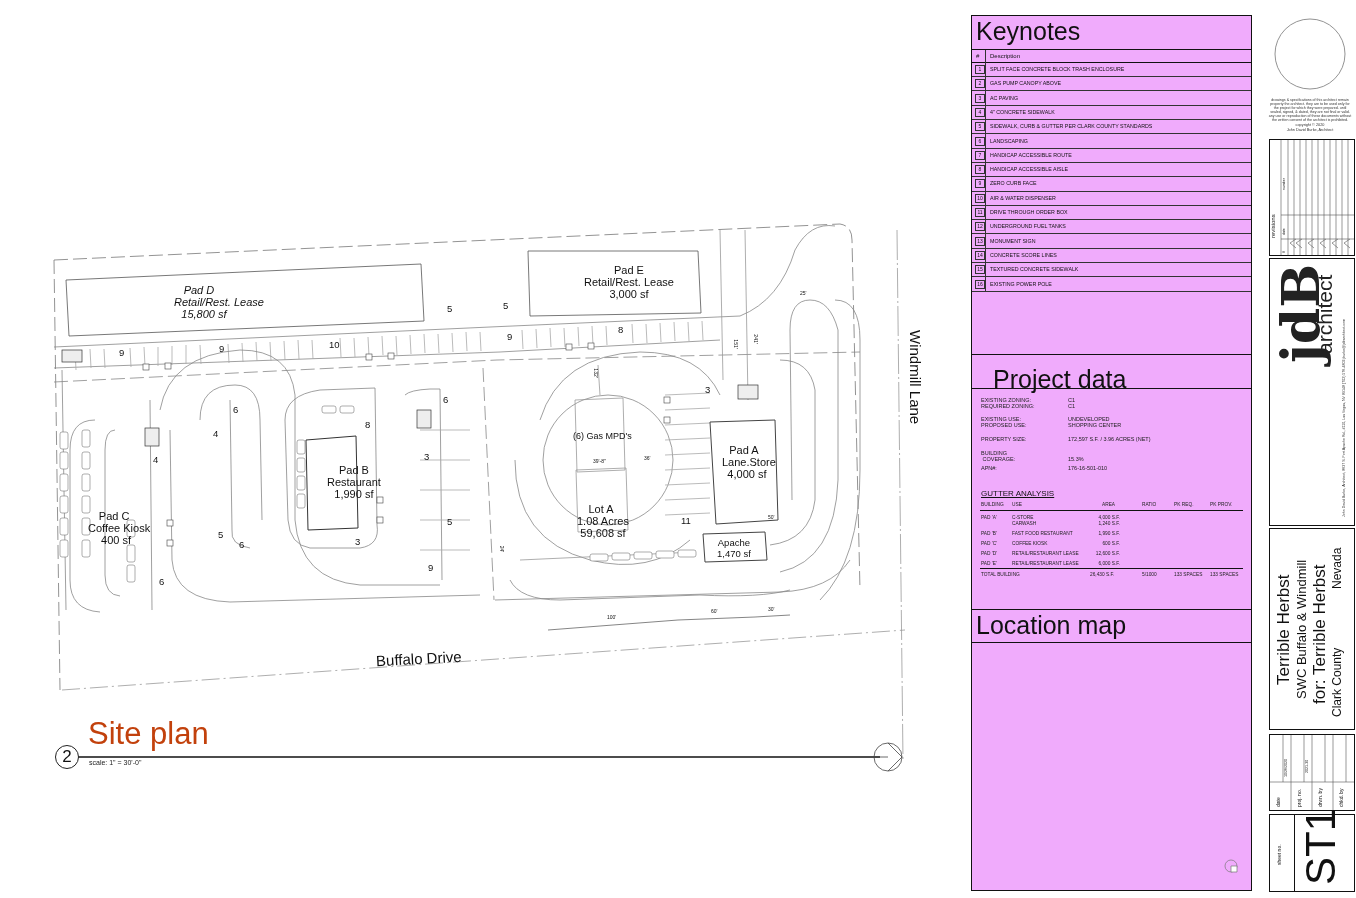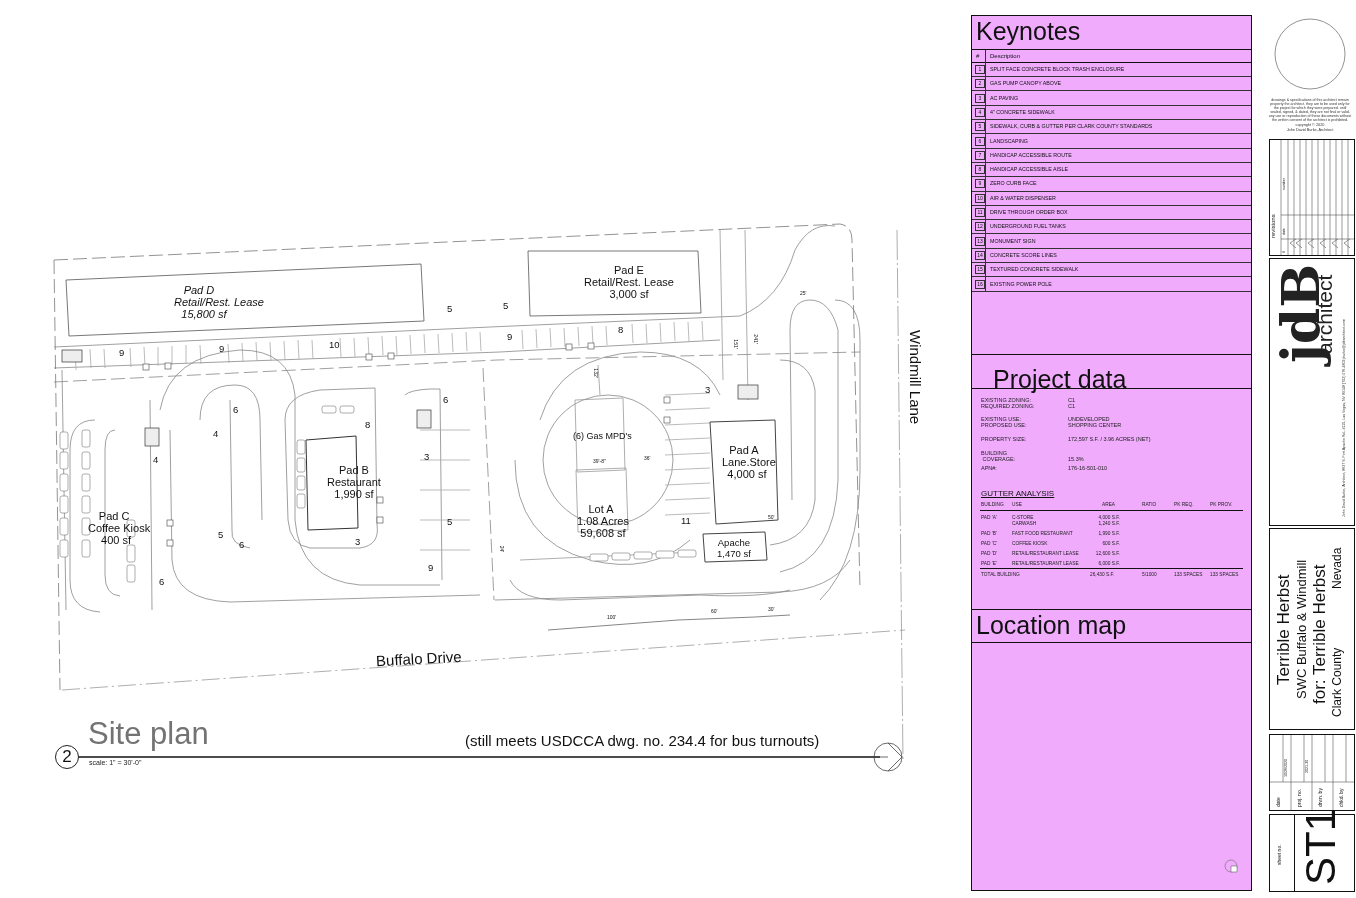--- a/index.html
+++ b/index.html
@@ -5,21 +5,21 @@
   html, body { margin:0; padding:0; background:#ffffff; }
   body { width:1356px; height:898px; position:relative; overflow:hidden;
          font-family:"Liberation Sans", sans-serif; color:#111; }
 
   
   #site-plan { position:absolute; left:0; top:0; width:960px; height:898px; }
   #site-plan svg { position:absolute; left:0; top:0; }
   .lbl { position:absolute; font-size:11px; line-height:12px; text-align:center; white-space:nowrap; color:#111; }
   .num { position:absolute; font-size:9.5px; color:#111; }
   .street { position:absolute; font-size:15px; color:#111; white-space:nowrap; }
-  .title-big { position:absolute; font-size:31px; color:#737373; }
+  .title-big { position:absolute; font-size:31px; color:#c2410c; }
   .subtitle { position:absolute; font-size:15px; color:#111; white-space:nowrap; }
   .scale { position:absolute; font-size:7px; color:#222; }
   .badge { position:absolute; width:22px; height:22px; border:1px solid #222; border-radius:50%;
            font-size:17px; text-align:center; line-height:22px; background:#fff; }
 
   
   .panel { position:absolute; border:1px solid #111; background:#f0abfc; }
   .panel-title { position:absolute; left:4px; font-size:25px; line-height:28px; color:#111; }
   .kn-head { position:absolute; left:0; right:0; height:12px; border-top:1px solid #111; border-bottom:1px solid #111;
              font-size:6px; line-height:12px; }
@@ -234,21 +234,20 @@
       <div class="num" style="font-size: 5px; left: 711px; top: 608px;">60'</div>
       <div class="num" style="font-size: 5px; left: 768px; top: 606px;">30'</div>
       <div class="num" style="font-size: 5px; left: 768px; top: 514px;">50'</div>
     </div>
 
   <div class="street" style="left:376px;top:650px;transform:rotate(-3deg);">Buffalo Drive</div>
   <div class="street" style="left:906px;top:330px;transform-origin:0 0;transform:rotate(90deg) translate(0,-18px);">Windmill Lane</div>
 
   <div class="badge" style="left:55px;top:745px;">2</div>
   <div class="title-big" style="left:88px;top:716px;">Site plan</div>
-  <div class="subtitle" style="left:465px;top:732px;">(still meets USDCCA dwg. no. 234.4 for bus turnouts)</div>
   <div class="scale" style="left:89px;top:759px;">scale:  1" = 30'-0"</div>
 </div>
 
 <div class="panel" style="left:971px;top:15px;width:279px;height:339px;">
   <div class="panel-title" style="top:1px;">Keynotes</div>
   <div class="kn-head" style="top:33px;">
     <span class="kn-sep"></span>
     <span style="position:absolute;left:4px;">#</span>
     <span style="position:absolute;left:18px;">Description</span>
   </div>

